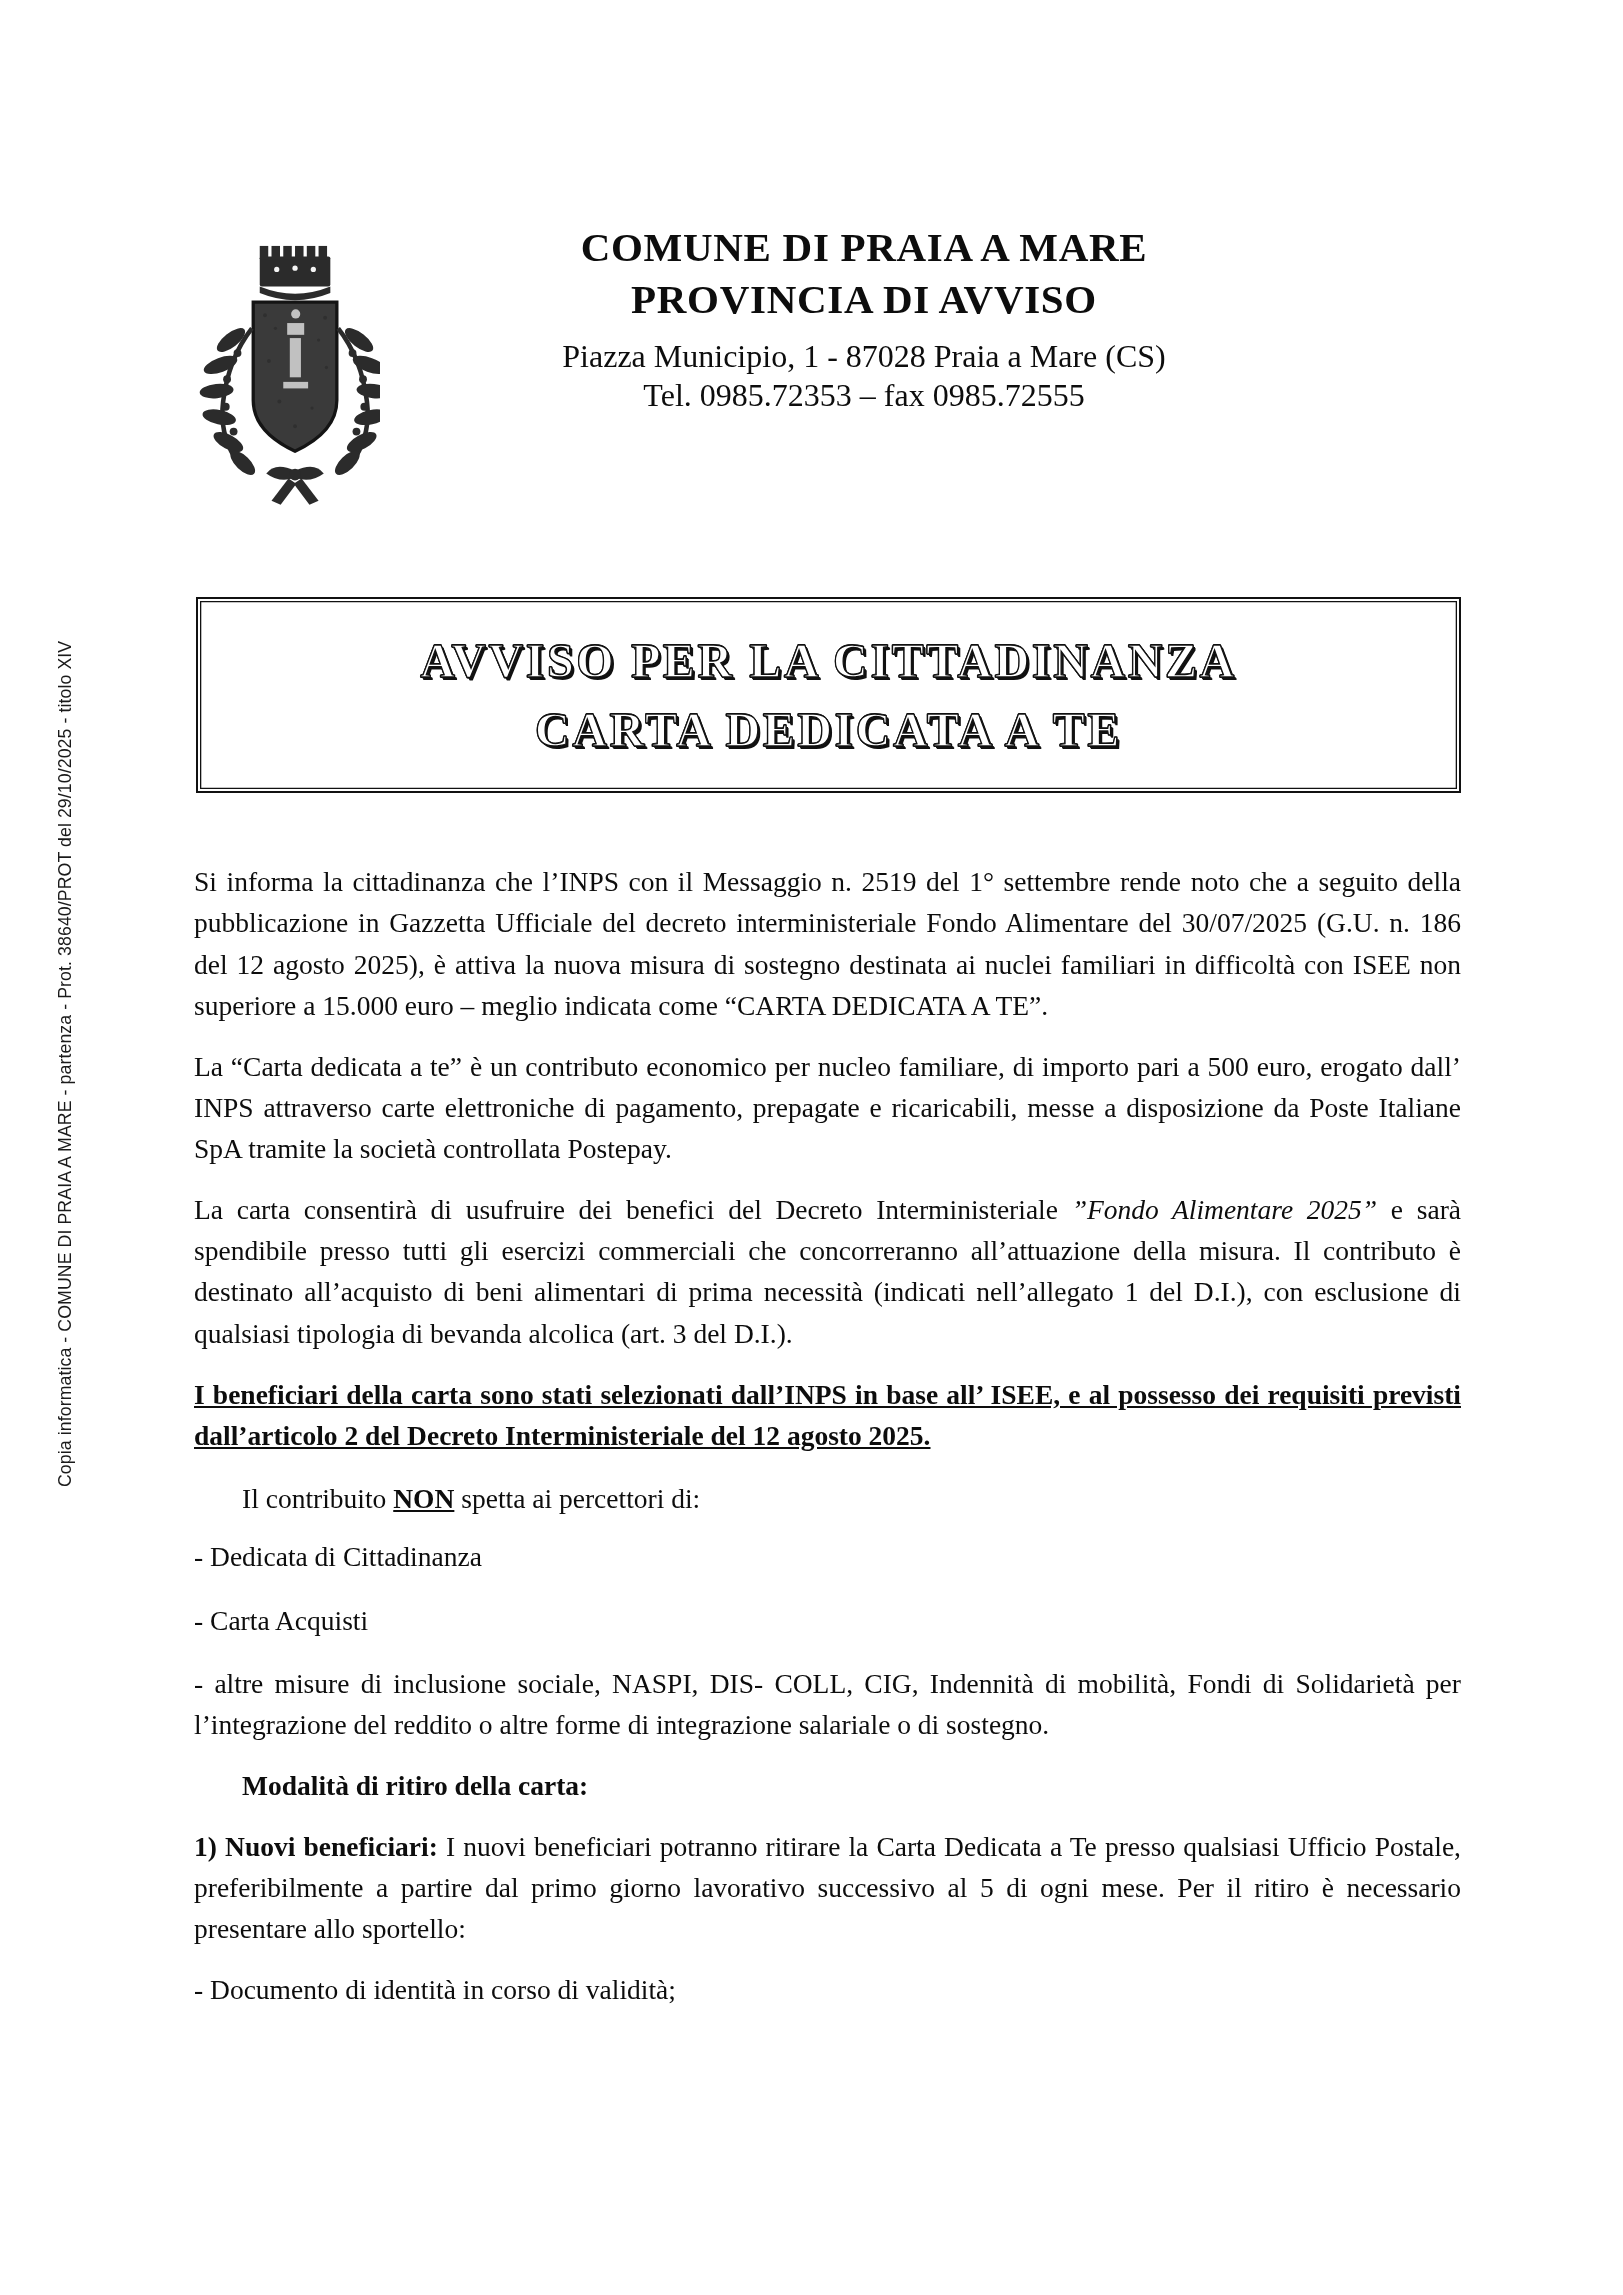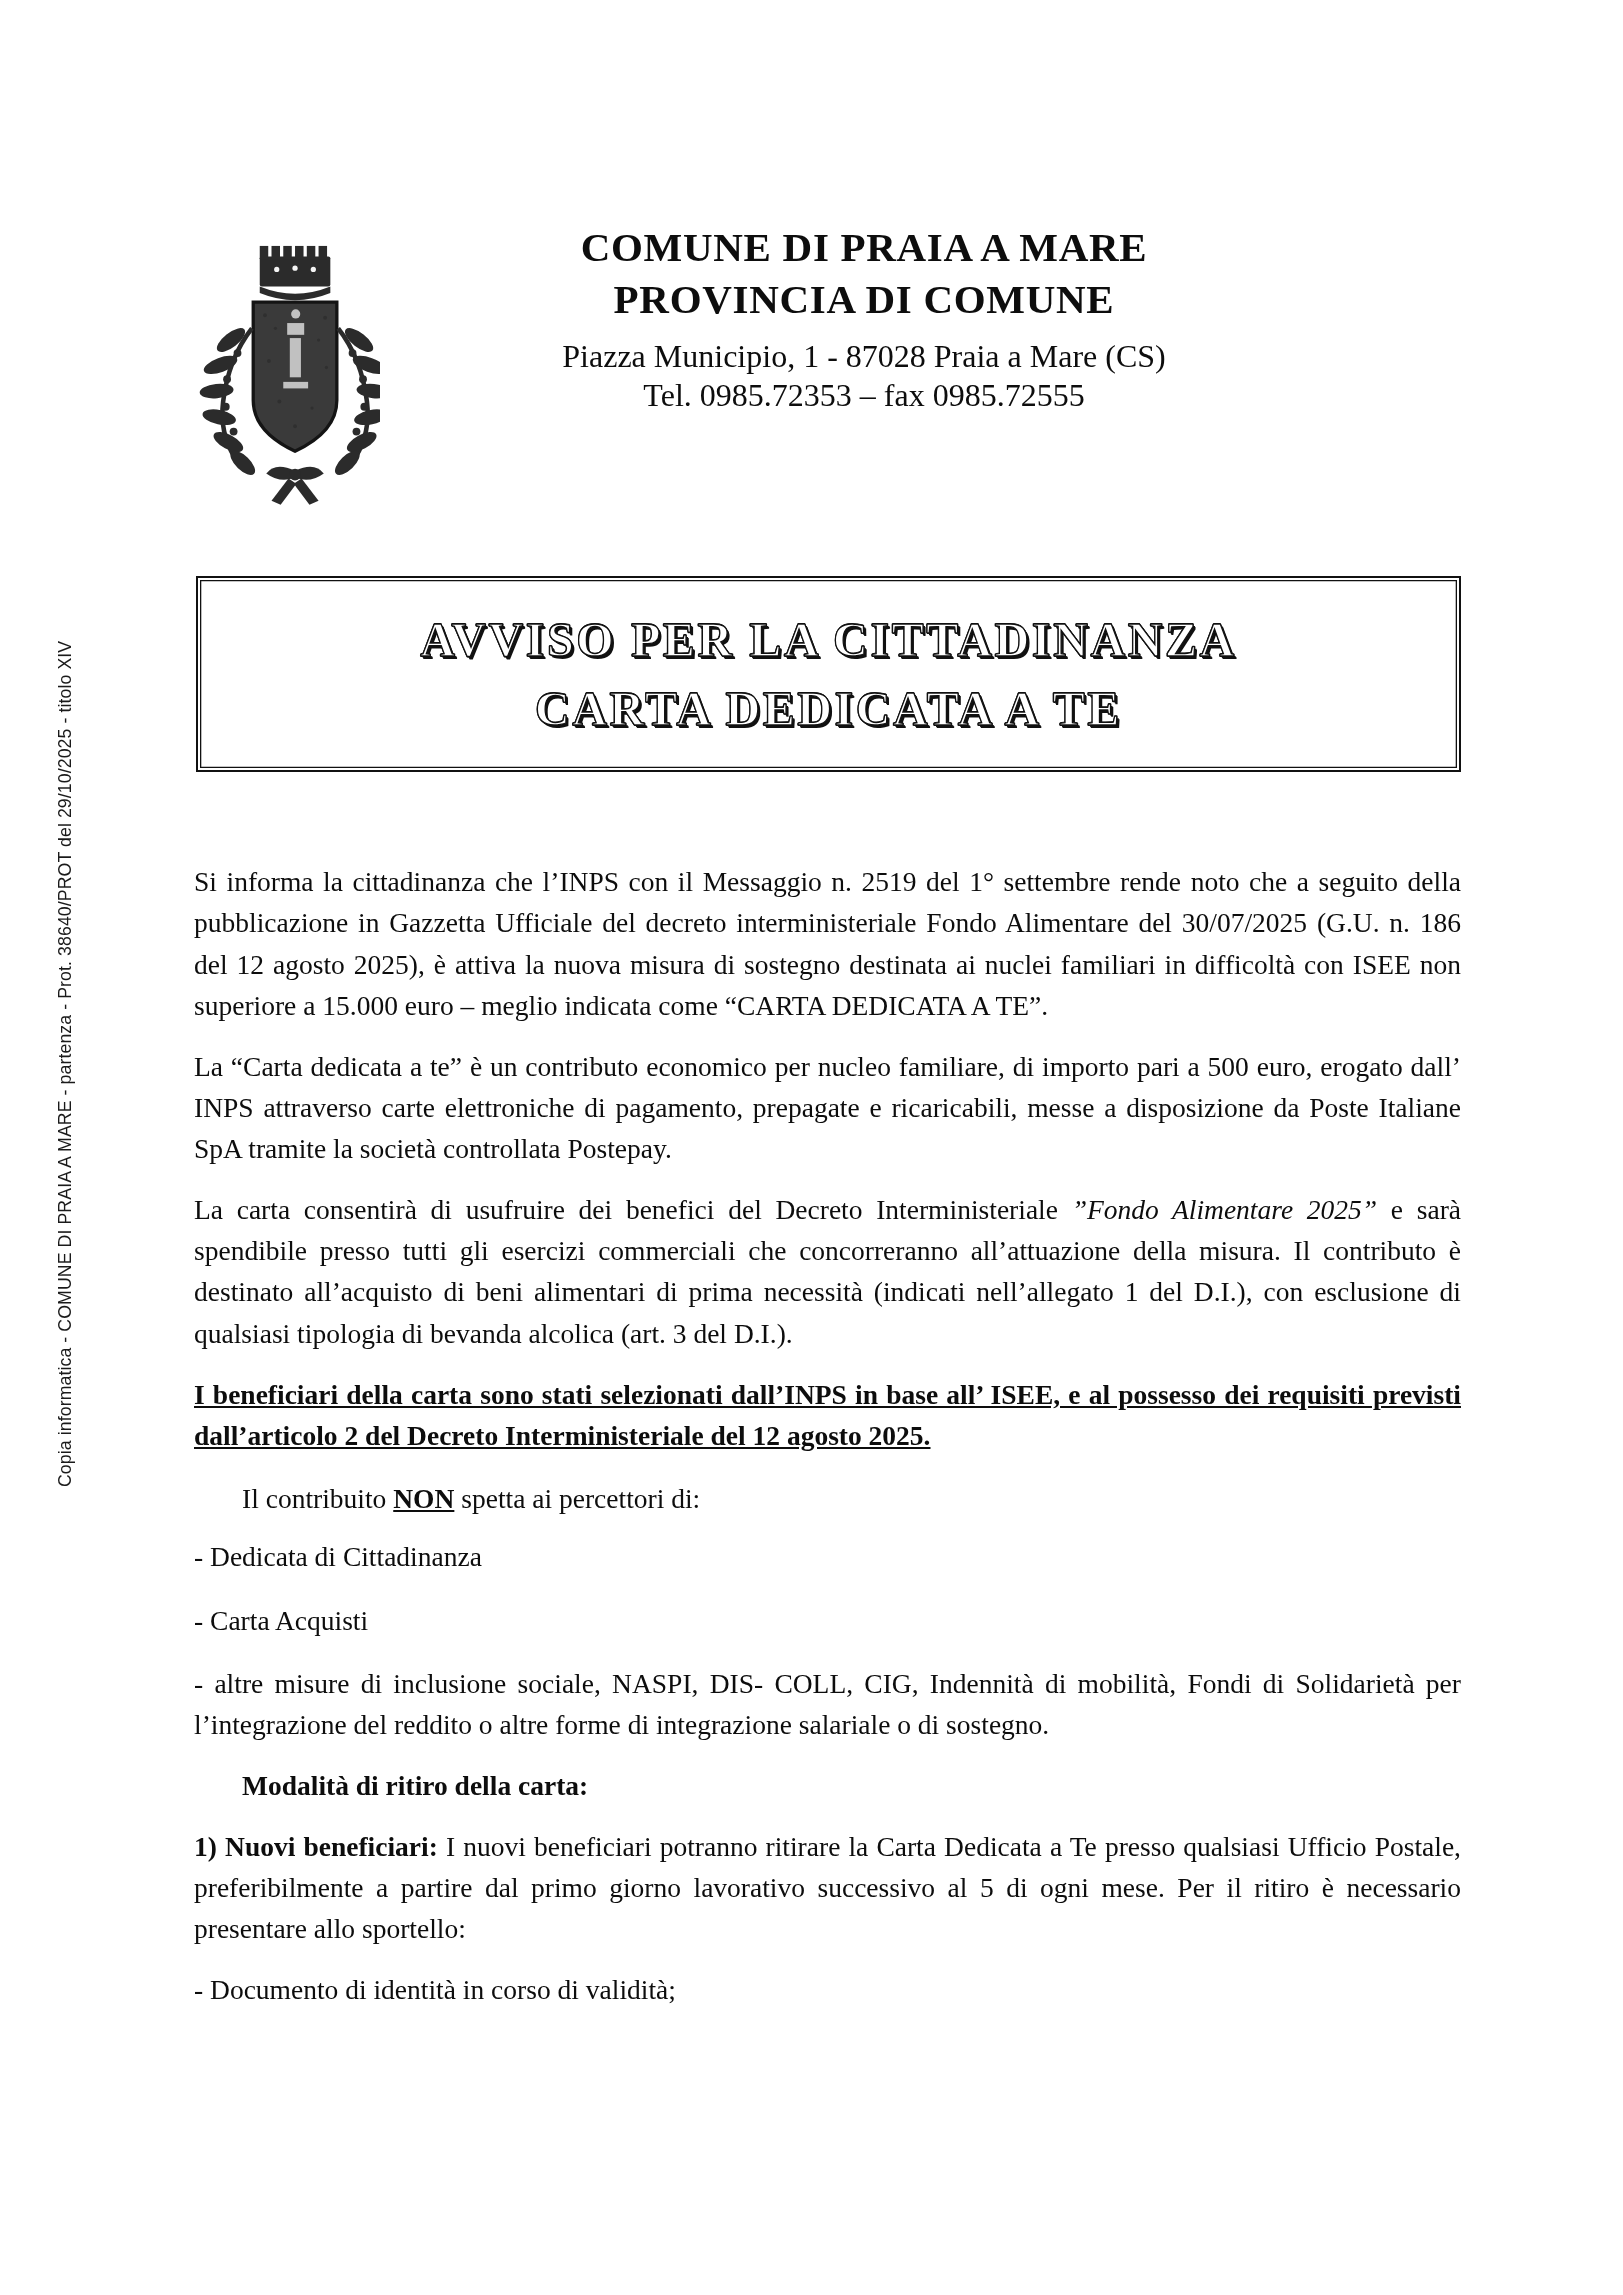--- a/index.html
+++ b/index.html
@@ -89,21 +89,21 @@
     font-size: 32px;
     line-height: 1.22;
     white-space: nowrap;
   }
   .lh-line3 { margin-top: 13px; }
 
   
   .title-box {
     position: absolute;
     left: 196px;
-    top: 576px;
+    top: 597px;
     width: 1265px;
     height: 196px;
     border: 2px solid #111;
     box-shadow: inset 0 0 0 2px #ffffff, inset 0 0 0 3.3px #111;
     box-sizing: border-box;
     display: flex;
     flex-direction: column;
     align-items: center;
     justify-content: center;
   }
@@ -244,21 +244,21 @@
             <path d="M140 380 l-26 34 l14 6 l24 -32 z"></path>
             <path d="M160 380 l26 34 l-14 6 l-24 -32 z"></path>
             <circle cx="150" cy="374" r="9"></circle>
           </g>
         </g>
       </svg>
     </div>
 
     <div class="lh-lines">
       <div class="lh-line1">COMUNE DI PRAIA A MARE</div>
-      <div class="lh-line2">PROVINCIA DI COMUNE</div>
+      <div class="lh-line2">PROVINCIA DI AVVISO</div>
       <div class="lh-line3">Piazza Municipio, 1 - 87028 Praia a Mare (CS)</div>
       <div class="lh-line4">Tel. 0985.72353 – fax 0985.72555</div>
     </div>
   </div>
 
   <div class="title-box">
     <div class="title-line">AVVISO PER LA CITTADINANZA</div>
     <div class="title-line">CARTA DEDICATA A TE</div>
   </div>
 

